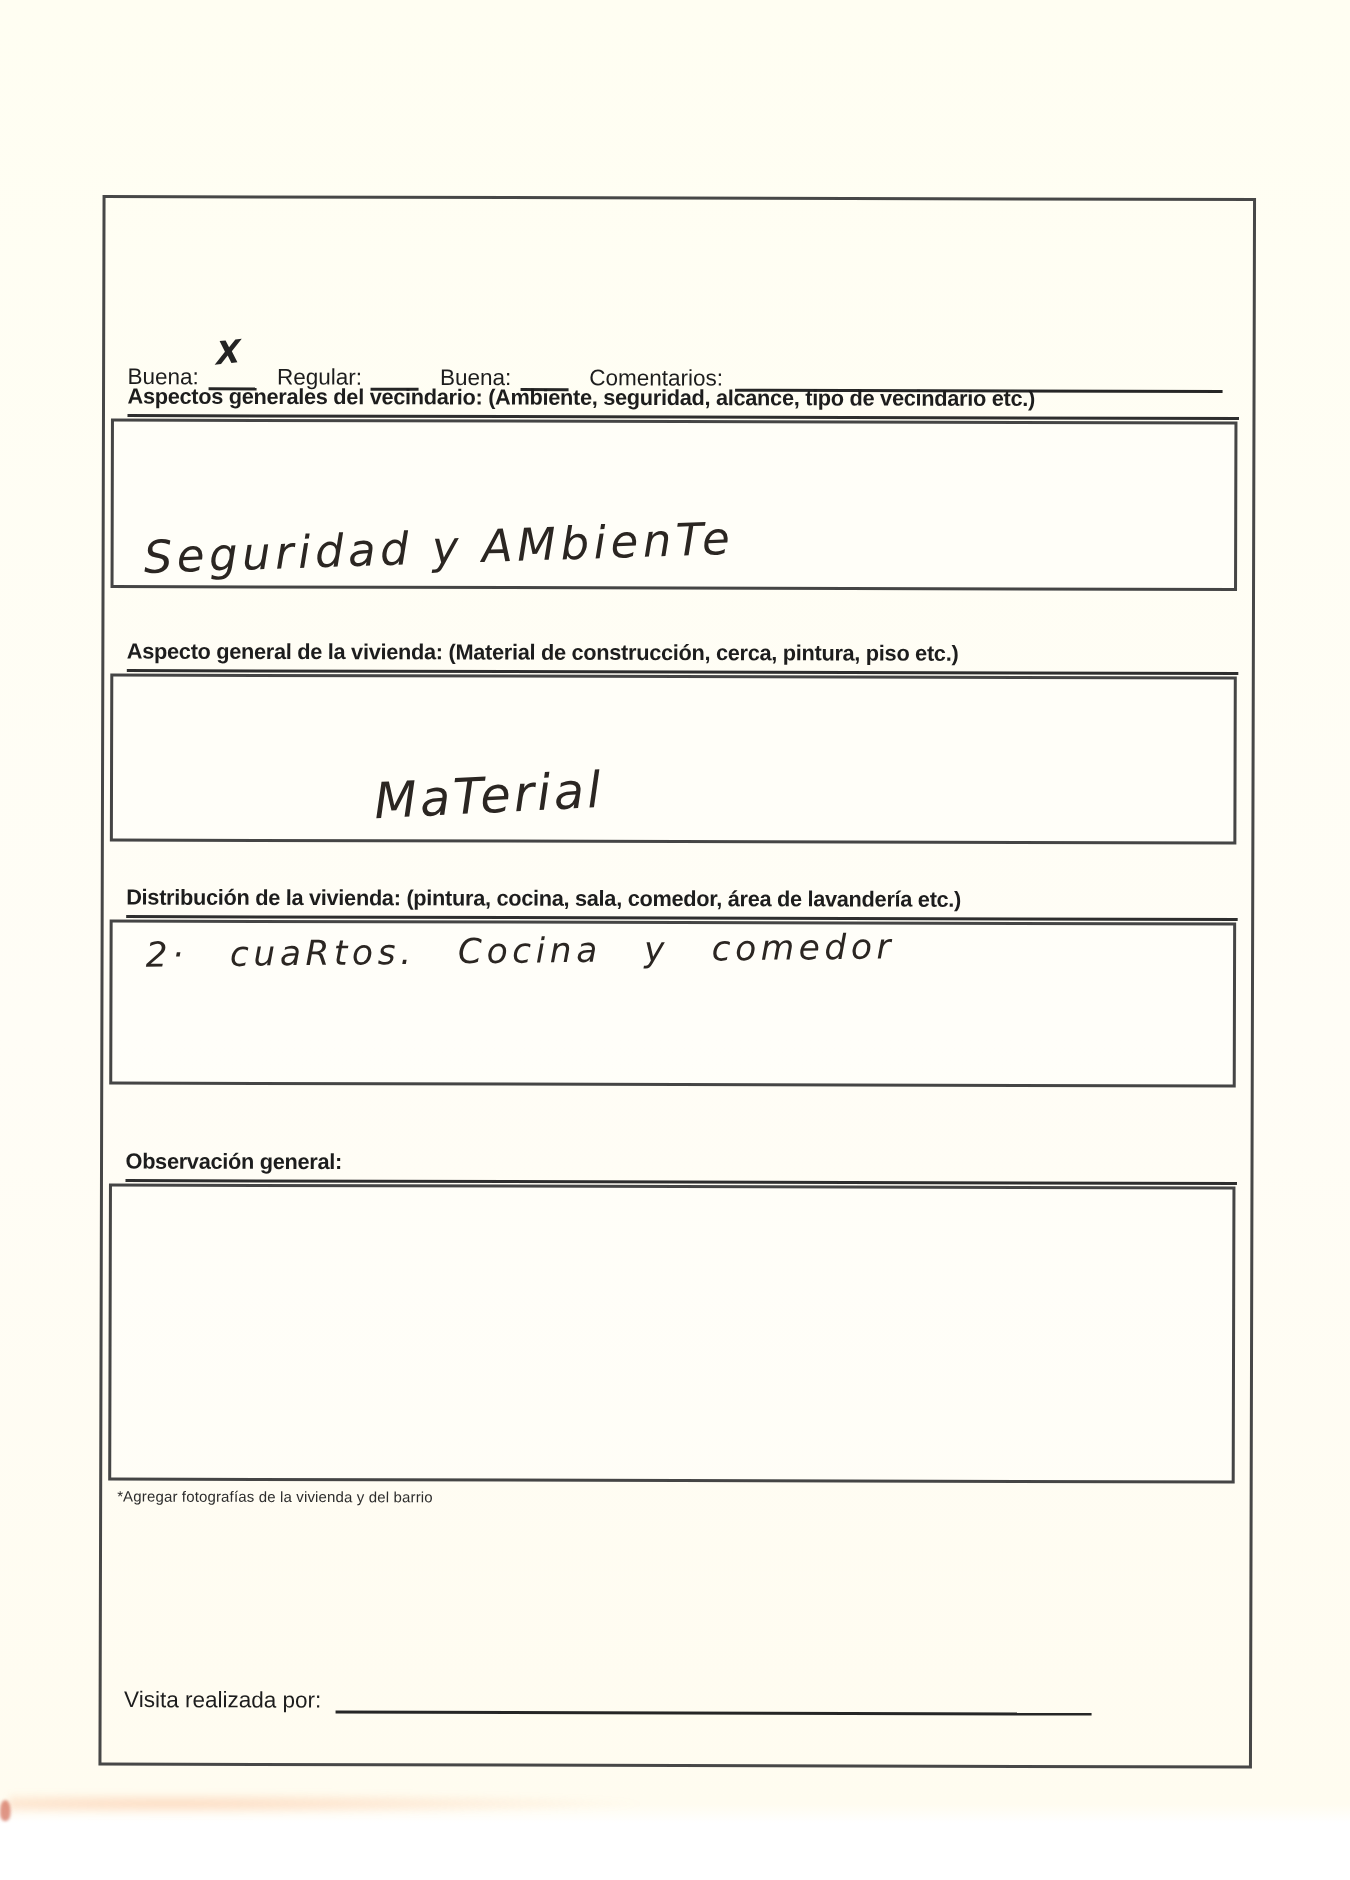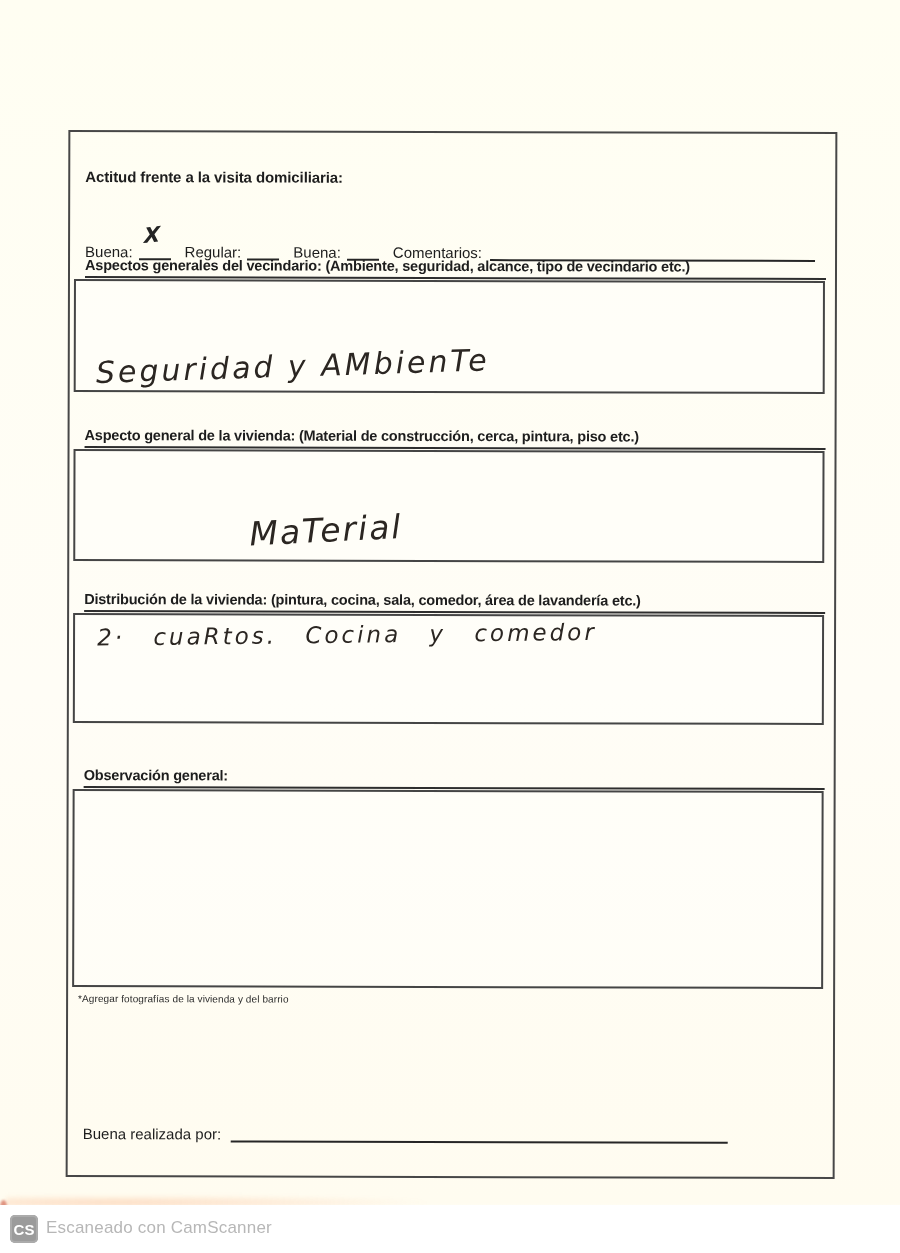--- a/index.html
+++ b/index.html
@@ -116,21 +116,20 @@
     filter: blur(1px);
   }
 </style>
 </head>
 <body>
 
 <div class="scan-page">
 
   <div class="form-sheet">
 
-    <div class="abs heading" style="left:15px; top:36px;">Actitud frente a la visita domiciliaria:</div>
 
     <div class="abs attitude-row" style="left:15px; top:64px; width:730px;">
       <span class="lbl">Buena:</span>
       <span class="blank xspot">
           <span class="hand-x">X</span>
         </span>
       <span class="lbl">Regular:</span>
       <span class="blank short"></span>
       <span class="lbl">Buena:</span>
       <span class="blank short"></span>
@@ -161,27 +160,23 @@
 
     <div class="abs sec-label" style="left:15px; top:635px;">
       <span class="t">Observación general:</span>
       <span class="h"></span>
     </div>
     <div class="resp-box" style="left:4px; top:657px; width:751px; height:198px;"></div>
 
     <div class="abs footnote" style="left:10px; top:861px;text-align:right;">*Agregar fotografías de la vivienda y del barrio</div>
 
     <div class="abs visita-row" style="left:15px; top:993px;">
-      <span class="lbl">Buena realizada por:</span>
+      <span class="lbl">Visita realizada por:</span>
       <span class="blank long"></span>
     </div>
 
   </div>
 
   <div class="smudge"></div>
   <div class="red-fleck"></div>
 
-  <div class="footer-strip">
-    <div class="cs-badge">CS</div>
-    <div class="footer-text">Escaneado con CamScanner</div>
-  </div>
 
 </div>
 
 </body></html>

